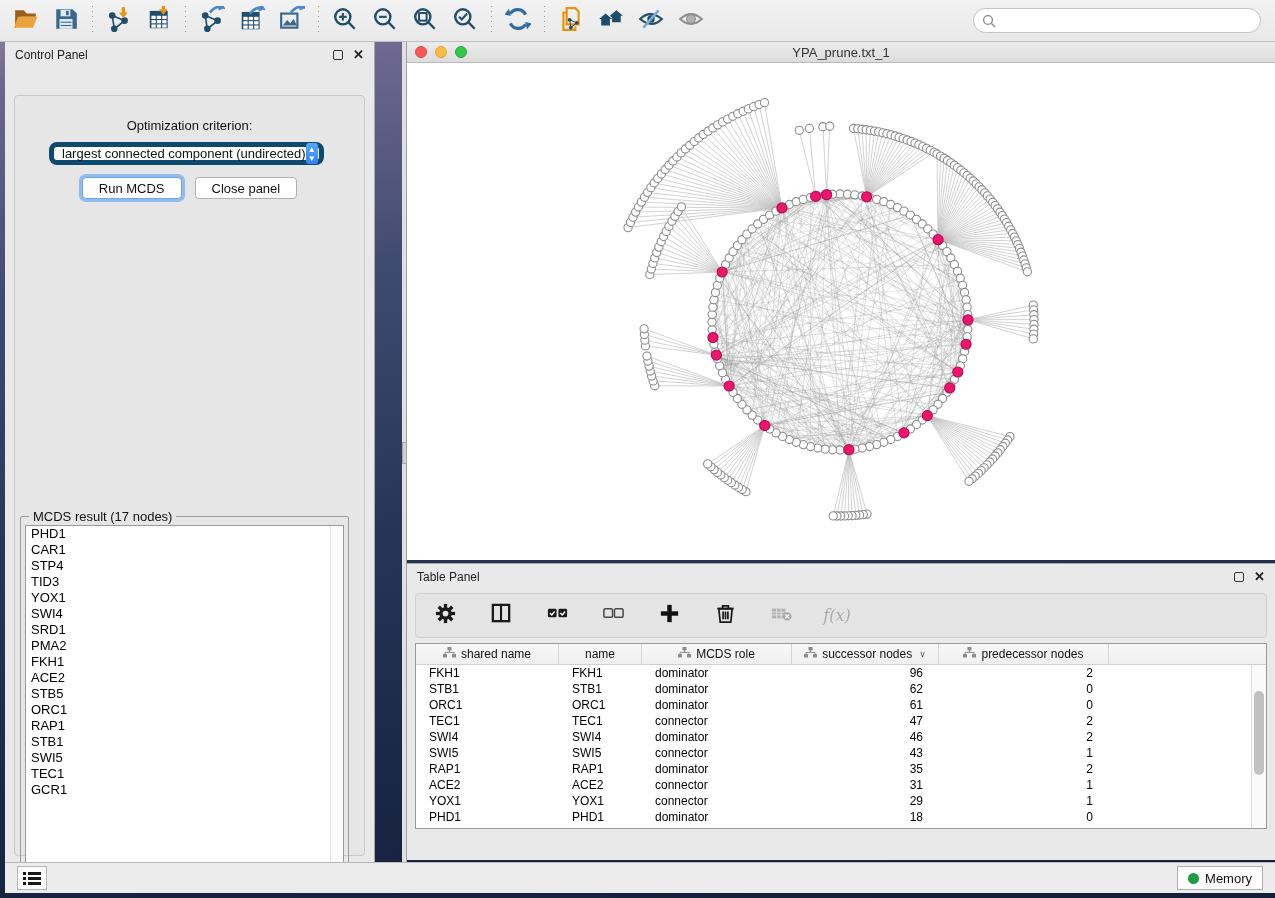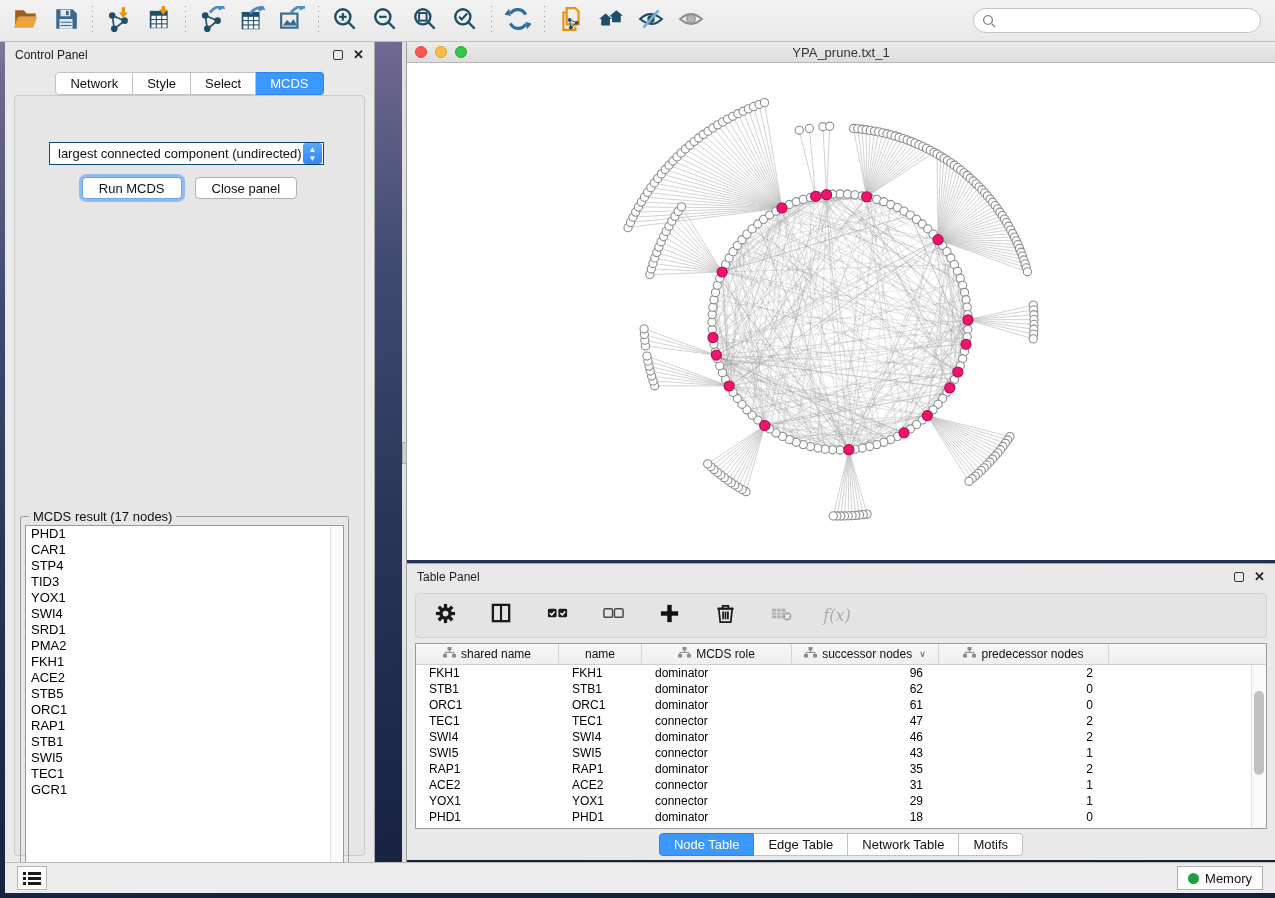--- a/index.html
+++ b/index.html
@@ -28,21 +28,21 @@
   .cp-tabs { position:absolute; left:0; right:0; top:30px; display:flex; justify-content:center; }
   .seg-btn { height:23px; padding:0 14px; background:#fff; border:1px solid #c2c2c2; border-left:none;
     font-size:13px; color:#111; display:flex; align-items:center; }
   .seg-btn:first-child { border-left:1px solid #c2c2c2; border-radius:4px 0 0 4px; }
   .seg-btn:last-child { border-radius:0 4px 4px 0; }
   .seg-btn.active { background:#3b99fd; border-color:#2f85e8; color:#fff; }
   .cp-body { position:absolute; left:9px; right:9px; top:53px; bottom:6px;
     background:#e6e6e6; border:1px solid #c9c9c9; border-radius:4px; }
   .opt-label { text-align:center; font-size:13px; color:#111; margin-top:22px; }
   .dropdown { position:absolute; left:34px; right:40px; top:46px; height:23px; background:#fff;
-    border:1px solid #0c4a6e; border-radius:0; display:flex; align-items:center; }
+    border:5px solid #0c4a6e; border-radius:8px; display:flex; align-items:center; }
   .dropdown .dd-text { flex:1; font-size:13px; padding-left:8px; color:#111; white-space:nowrap; }
   .dd-stepper { width:19px; height:21px; margin-right:1px; border-radius:3px;
     background:linear-gradient(#59a7fd,#2f86f5); color:#fff; font-size:8px; line-height:9px;
     display:flex; flex-direction:column; align-items:center; justify-content:center; }
   .cp-buttons { position:absolute; left:0; right:0; top:81px; display:flex; justify-content:center; gap:13px; }
   .mac-btn { height:22px; padding:9px 16px; background:#fff; border:1px solid #b0b0b0; border-radius:4px;
     font-size:13px; color:#111; display:flex; align-items:center; }
   .mac-btn.focused { box-shadow:0 0 0 3px rgba(75,150,250,.55); border-color:#6ea7e8; }
   .mcds-group { position:absolute; left:5px; right:15px; top:420px; height:372px;
     border:1px solid #9d9d9d; border-radius:2px; }
@@ -292,27 +292,22 @@
 </div>
 
 <div class="control-panel">
   <div class="cp-header">
     <span class="cp-title">Control Panel</span>
     <span class="win-ctrls">
       <span class="float-box"></span>
       <span class="close-x">✕</span>
     </span>
   </div>
-  <div class="cp-tabs" id="cp-tabs">
-      <div class="seg-btn">Network</div>
-      <div class="seg-btn">Style</div>
-      <div class="seg-btn">Select</div>
-      <div class="seg-btn active">MCDS</div>
-    </div>
   <div class="cp-body">
+    <div class="opt-label">Optimization criterion:</div>
     <div class="dropdown">
       <span class="dd-text">largest connected component (undirected)</span>
       <span class="dd-stepper">
           <span>▲</span>
           <span>▼</span>
         </span>
     </div>
     <div class="cp-buttons">
       <button class="mac-btn focused">Run MCDS</button>
       <button class="mac-btn">Close panel</button>
@@ -1412,26 +1407,20 @@
           <div class="td" style="width: 83px; text-align: left; padding: 0px 0px 0px 13px;">PHD1</div>
           <div class="td" style="width: 150px; text-align: left; padding: 0px 0px 0px 13px;">dominator</div>
           <div class="td" style="width: 147px; text-align: right; padding: 0px 16px 0px 0px;">18</div>
           <div class="td" style="width: 170px; text-align: right; padding: 0px 16px 0px 0px;">0</div>
         </div>
       </div>
     <div class="tbl-vscroll">
       <div class="tbl-thumb" style="top:26px;height:84px;"></div>
     </div>
   </div>
-  <div class="tp-tabs" id="tp-tabs">
-      <div class="seg-btn active">Node Table</div>
-      <div class="seg-btn">Edge Table</div>
-      <div class="seg-btn">Network Table</div>
-      <div class="seg-btn">Motifs</div>
-    </div>
 </div>
 
 <div class="statusbar">
   <div class="list-btn">
     <svg width="18" height="14" viewBox="0 0 18 14">
       <g fill="#1a1a1a">
           <rect x="0" y="1" width="3" height="3"></rect>
           <rect x="5" y="1" width="13" height="3"></rect>
       <rect x="0" y="6" width="3" height="3"></rect>
           <rect x="5" y="6" width="13" height="3"></rect>

